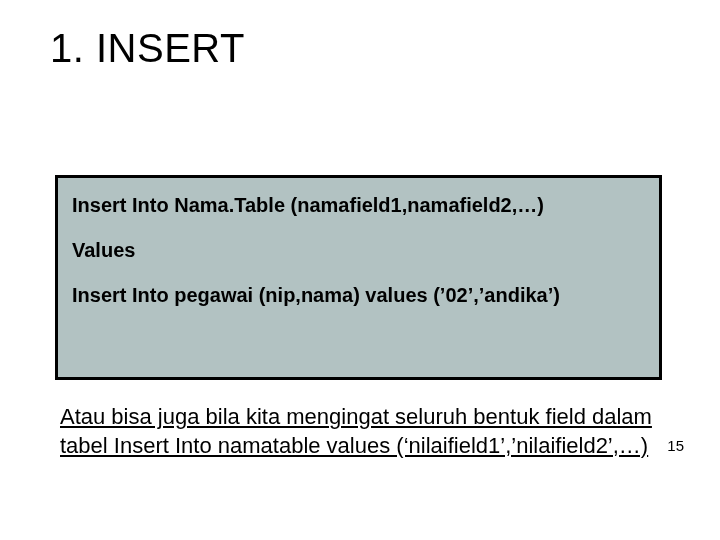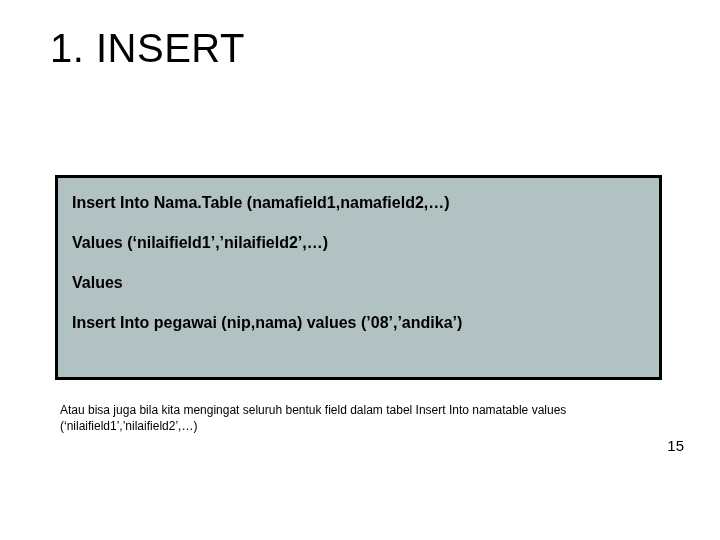--- a/index.html
+++ b/index.html
@@ -39,54 +39,54 @@
     left: 55px;
     top: 175px;
     width: 607px;
     height: 205px;
     background: #b2c2c2;
     border: 3px solid #000000;
     box-sizing: border-box;
     padding: 16px 14px;
   }
   .codebox .line {
-    font-size: 16px;
+    font-size: 20px;
     font-weight: bold;
     margin-bottom: 22px;
   }
   .codebox .line:last-child {
     margin-bottom: 0;
   }
   .footnote {
     position: absolute;
     left: 60px;
     top: 403px;
-    font-size: 12px;
+    font-size: 22px;
     line-height: 1.3;
     width: 610px;
+    text-decoration: underline;
   }
   .pagenum {
     position: absolute;
     right: 36px;
     bottom: 30px;
     font-size: 15px;
   }
 </style>
 </head>
 <body>
 
 <div class="slide">
 
   <div class="heading">1.  INSERT</div>
 
 
   <div class="codebox">
     <div class="line">Insert Into Nama.Table (namafield1,namafield2,…)</div>
-    <div class="line">Values (‘nilaifield1’,’nilaifield2’,…)</div>
     <div class="line">Values</div>
-    <div class="line">Insert Into pegawai (nip,nama) values (’08’,’andika’)</div>
+    <div class="line">Insert Into pegawai (nip,nama) values (’02’,’andika’)</div>
   </div>
 
   <div class="footnote">Atau bisa juga bila kita mengingat seluruh bentuk field dalam tabel Insert Into namatable values (‘nilaifield1’,’nilaifield2’,…)</div>
 
   <div class="pagenum">15</div>
 
 </div>
 
 </body></html>

